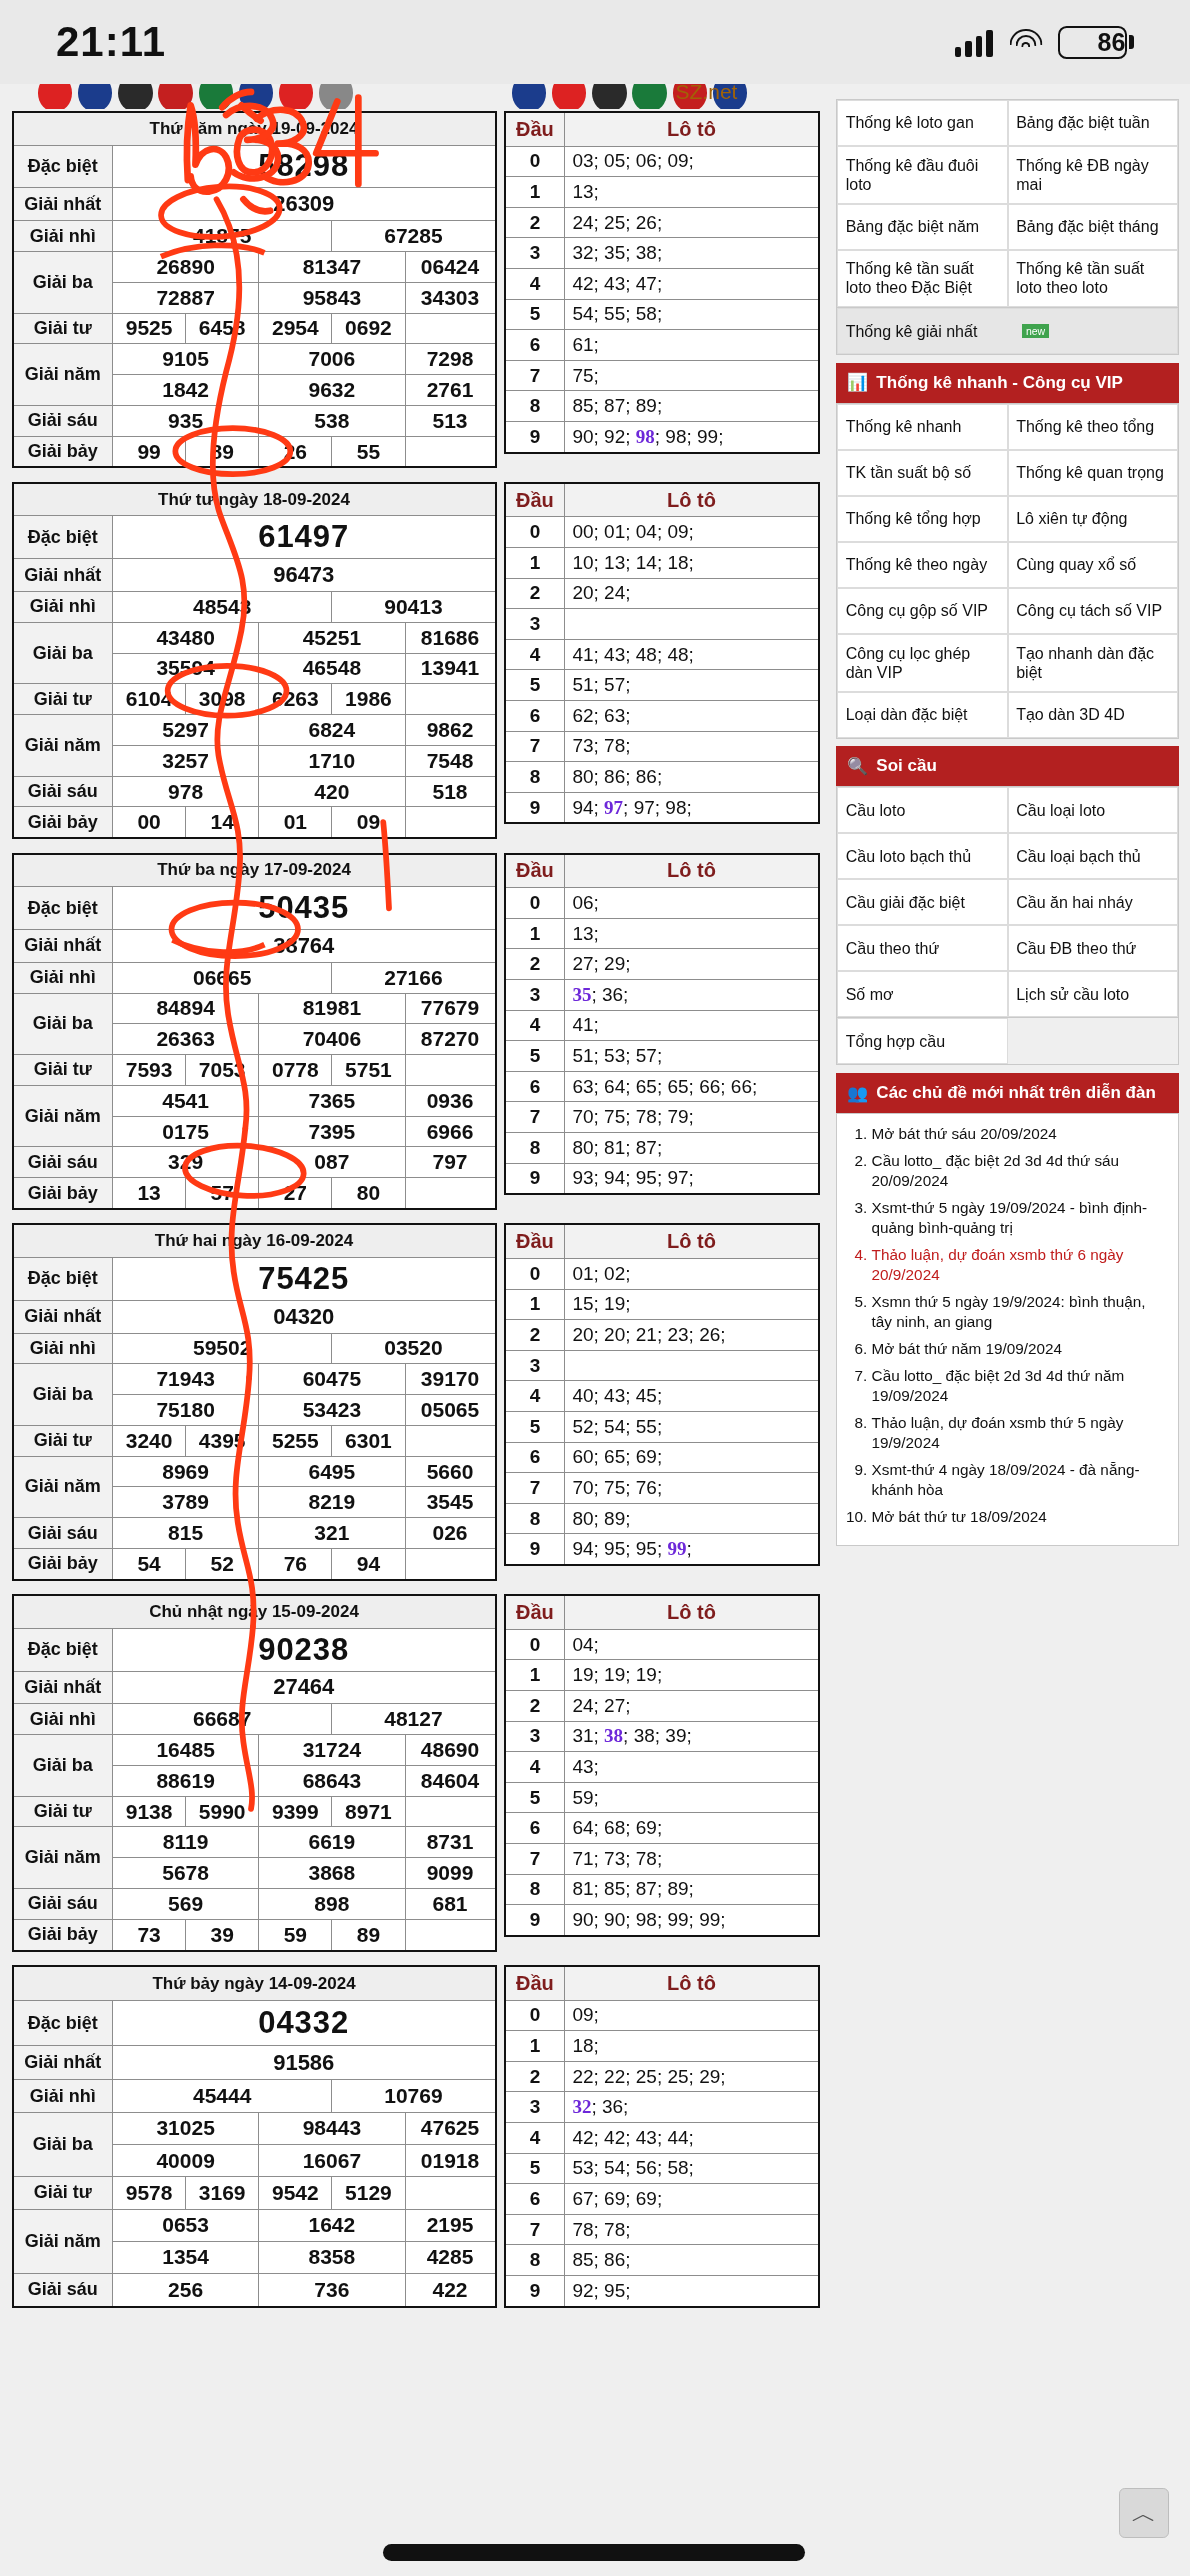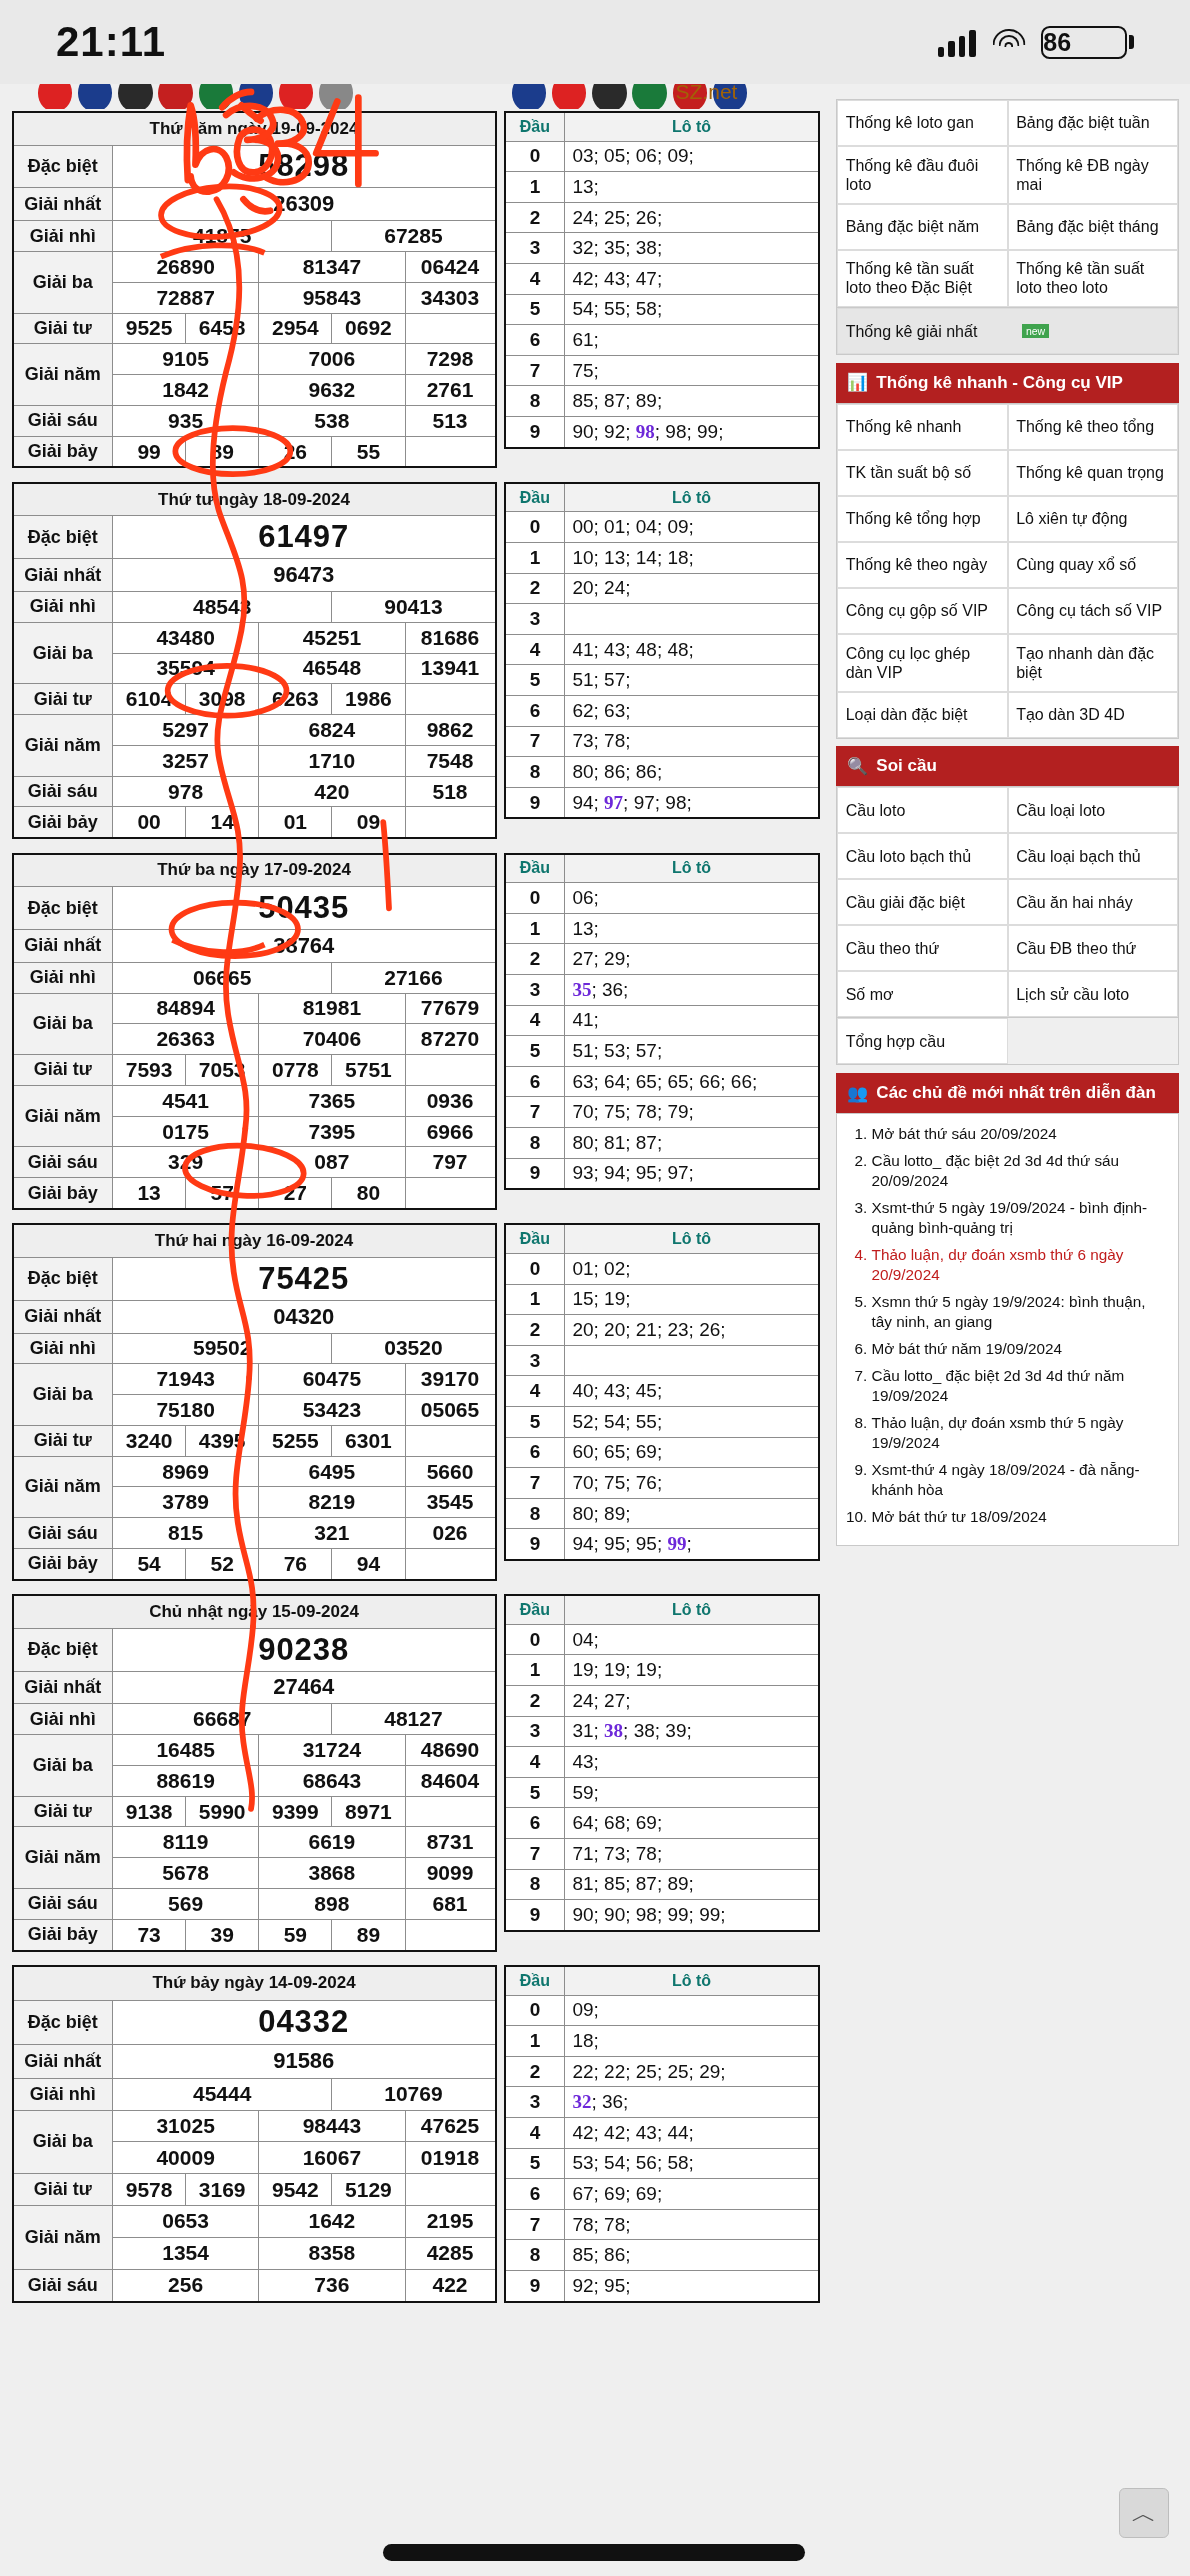--- a/index.html
+++ b/index.html
@@ -25,21 +25,21 @@
   .sig i:nth-child(2){height:15.3px}
   .sig i:nth-child(3){height:21px}
   .sig i:nth-child(4){height:27px}
   .wifi{ width:35px; height:27px; position:relative;}
   .wifi span{ position:absolute; left:50%; transform:translateX(-50%); border:2.9px solid #111; border-bottom:none;
      border-radius:50% 50% 0 0 / 100% 100% 0 0;}
   .wifi span.a{ width:33px;height:16.3px; top:0;}
   .wifi span.b{ width:21px;height:10.5px; top:6.7px;}
   .wifi span.c{ width:9.6px;height:4.8px; top:13.4px;}
   .batt{ display:flex; align-items:center;}
-  .batt-body{ width:86px; height:33px; border:2.9px solid #111; border-radius:8.6px; display:flex; align-items:center; justify-content:flex-start;}
+  .batt-body{ width:69px; height:33px; border:2.9px solid #111; border-radius:8.6px; display:flex; align-items:center; justify-content:flex-end;}
   .batt-body span{ font-size:25px; font-weight:bold; color:#111;}
   .batt-tip{ width:4.8px; height:13.4px; background:#111; border-radius:0 2.9px 2.9px 0; margin-left:1.9px;}
 
   
   .page{
     position:absolute; top:84px; left:0; width:1190px; height:2492px;
     background:#efefef;
     overflow:hidden;
   }
   .logo-strip{
@@ -63,21 +63,21 @@
   .db-num{ color:#d31a1a; font-weight:bold; font-size:31px; letter-spacing:1px;}
   .big-num{ font-weight:bold; font-size:22px;}
   .num{ font-weight:bold; font-size:21px;}
 
   
   .loto-table{
     width:316px; border:2.9px solid #111; border-collapse:collapse; background:#fff; font-size:18px;
     align-self:flex-start;
   }
   .loto-table th{
-    border:1px solid #8d8d8d; font-size:16px; font-weight:bold; padding:4.8px 0; background:#f2f2f2; color:#0f766e;
+    border:1px solid #8d8d8d; font-size:20px; font-weight:bold; padding:4.8px 0; background:#f2f2f2; color:#7f1d1d;
   }
   .loto-table td{ border:1px solid #8d8d8d; padding:3.8px 7.7px; color:#111; font-size:19px;}
   .loto-table td.head-d{ width:59px; text-align:center; font-weight:bold;}
   .loto-table td.v{ text-align:left;}
   .hl{ color:#6d28d9; font-weight:bold;font-family:Liberation Serif, serif;}
 
   
   .right-col{ position:absolute; left:836px; top:15px; width:343px; font-size:16.3px; color:#111;}
   .menu-grid{ display:grid; grid-template-columns:1fr 1fr; border:1px solid #c9c9c9; background:#fff;}
   .menu-grid .mi{

